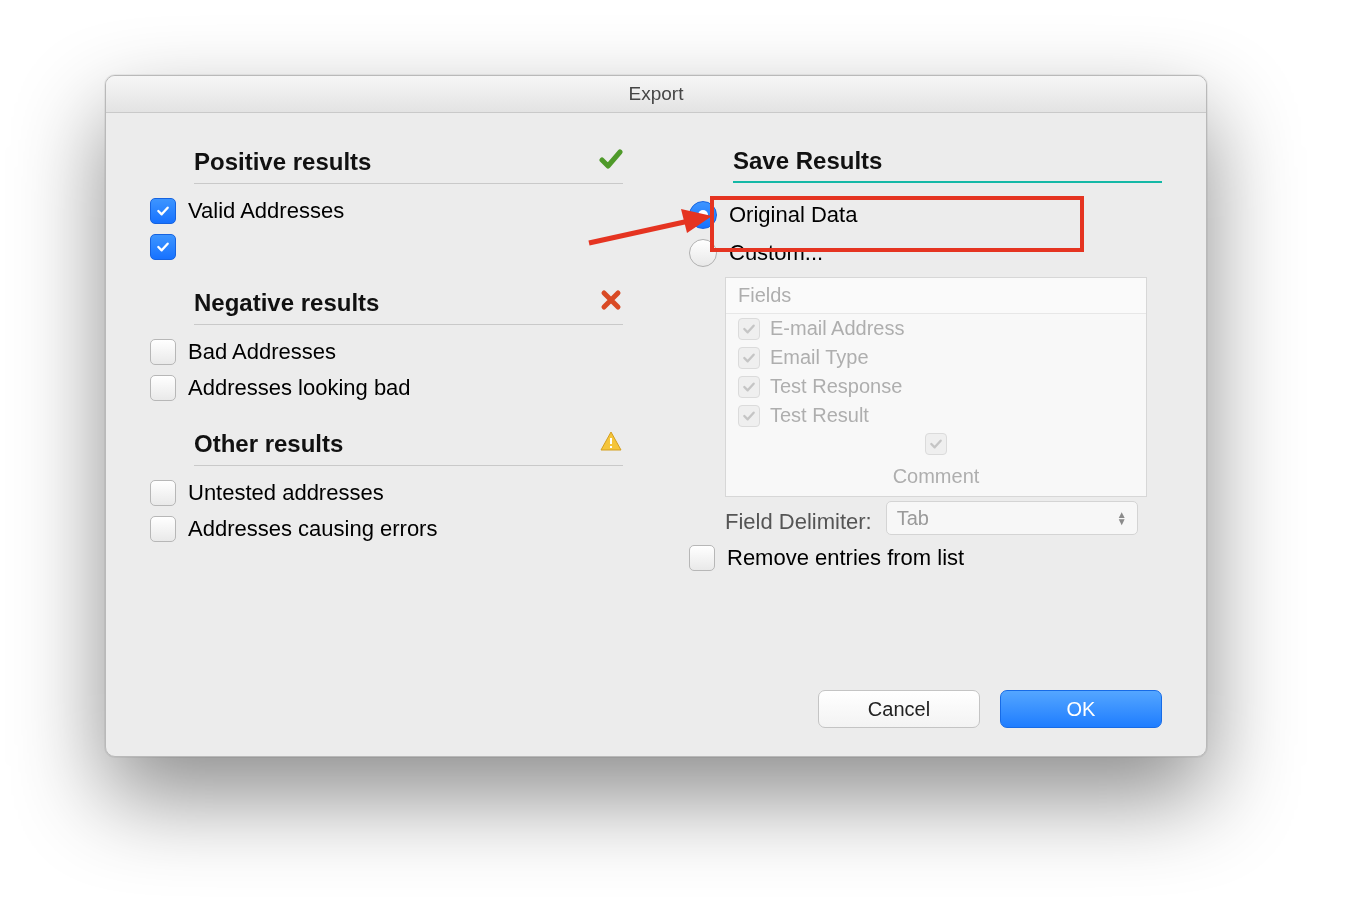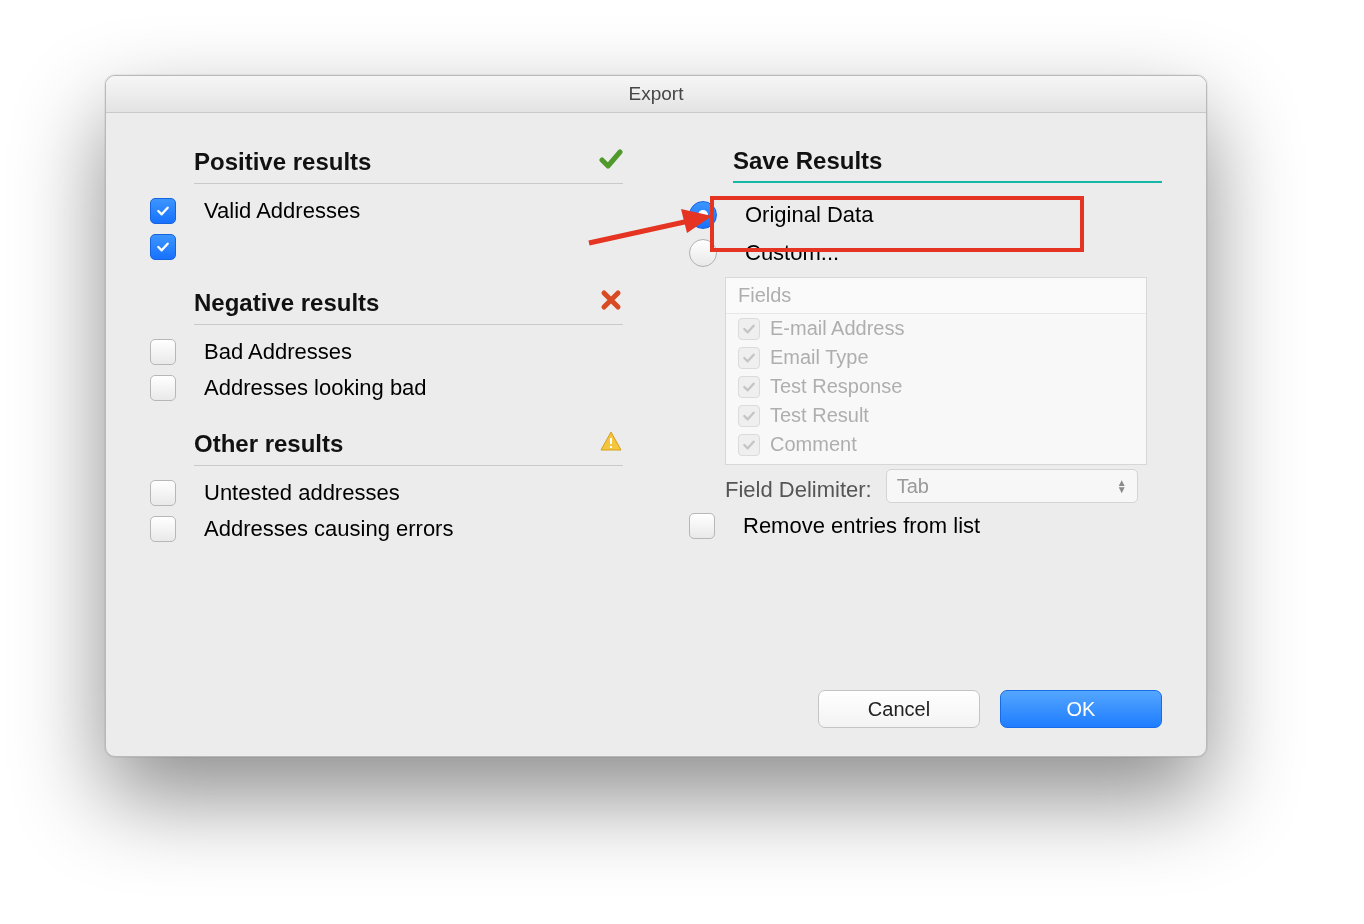--- a/index.html
+++ b/index.html
@@ -55,21 +55,21 @@
     color: #111;
     border-bottom: 1px solid #c9c9c9;
     padding-bottom: 6px;
     margin-bottom: 14px;
     margin-left: 44px;
   }
   .section-header.no-line { border-bottom: 2px solid #14b8a6; }
   .row {
     display: flex;
     align-items: center;
-    gap: 28px;
+    gap: 12px;
     margin: 10px 0;
   }
   .spacer { height: 18px; }
 
   
   .chk {
     width: 24px; height: 24px;
     border-radius: 5px;
     border: 1px solid #b7b7b7;
     background: linear-gradient(#ffffff,#e9e9e9);
@@ -334,21 +334,21 @@
             <span>Test Response</span>
           </div>
           <div class="field-item">
             <span class="chk disabled" style="width:20px;height:20px;border-radius:4px;">
               <svg viewBox="0 0 24 24">
                   <path d="M5 12 L10 17 L19 7" stroke="#b8b8b8" stroke-width="3.5" fill="none" stroke-linecap="round" stroke-linejoin="round"></path>
                 </svg>
             </span>
             <span>Test Result</span>
           </div>
-          <div class="field-item" style="padding-bottom:8px;">
+          <div class="field-item" style="padding-bottom:8px;flex-direction:column;">
             <span class="chk disabled" style="width:20px;height:20px;border-radius:4px;">
               <svg viewBox="0 0 24 24">
                   <path d="M5 12 L10 17 L19 7" stroke="#b8b8b8" stroke-width="3.5" fill="none" stroke-linecap="round" stroke-linejoin="round"></path>
                 </svg>
             </span>
             <span>Comment</span>
           </div>
         </div>
 
         <div class="delim-row">

